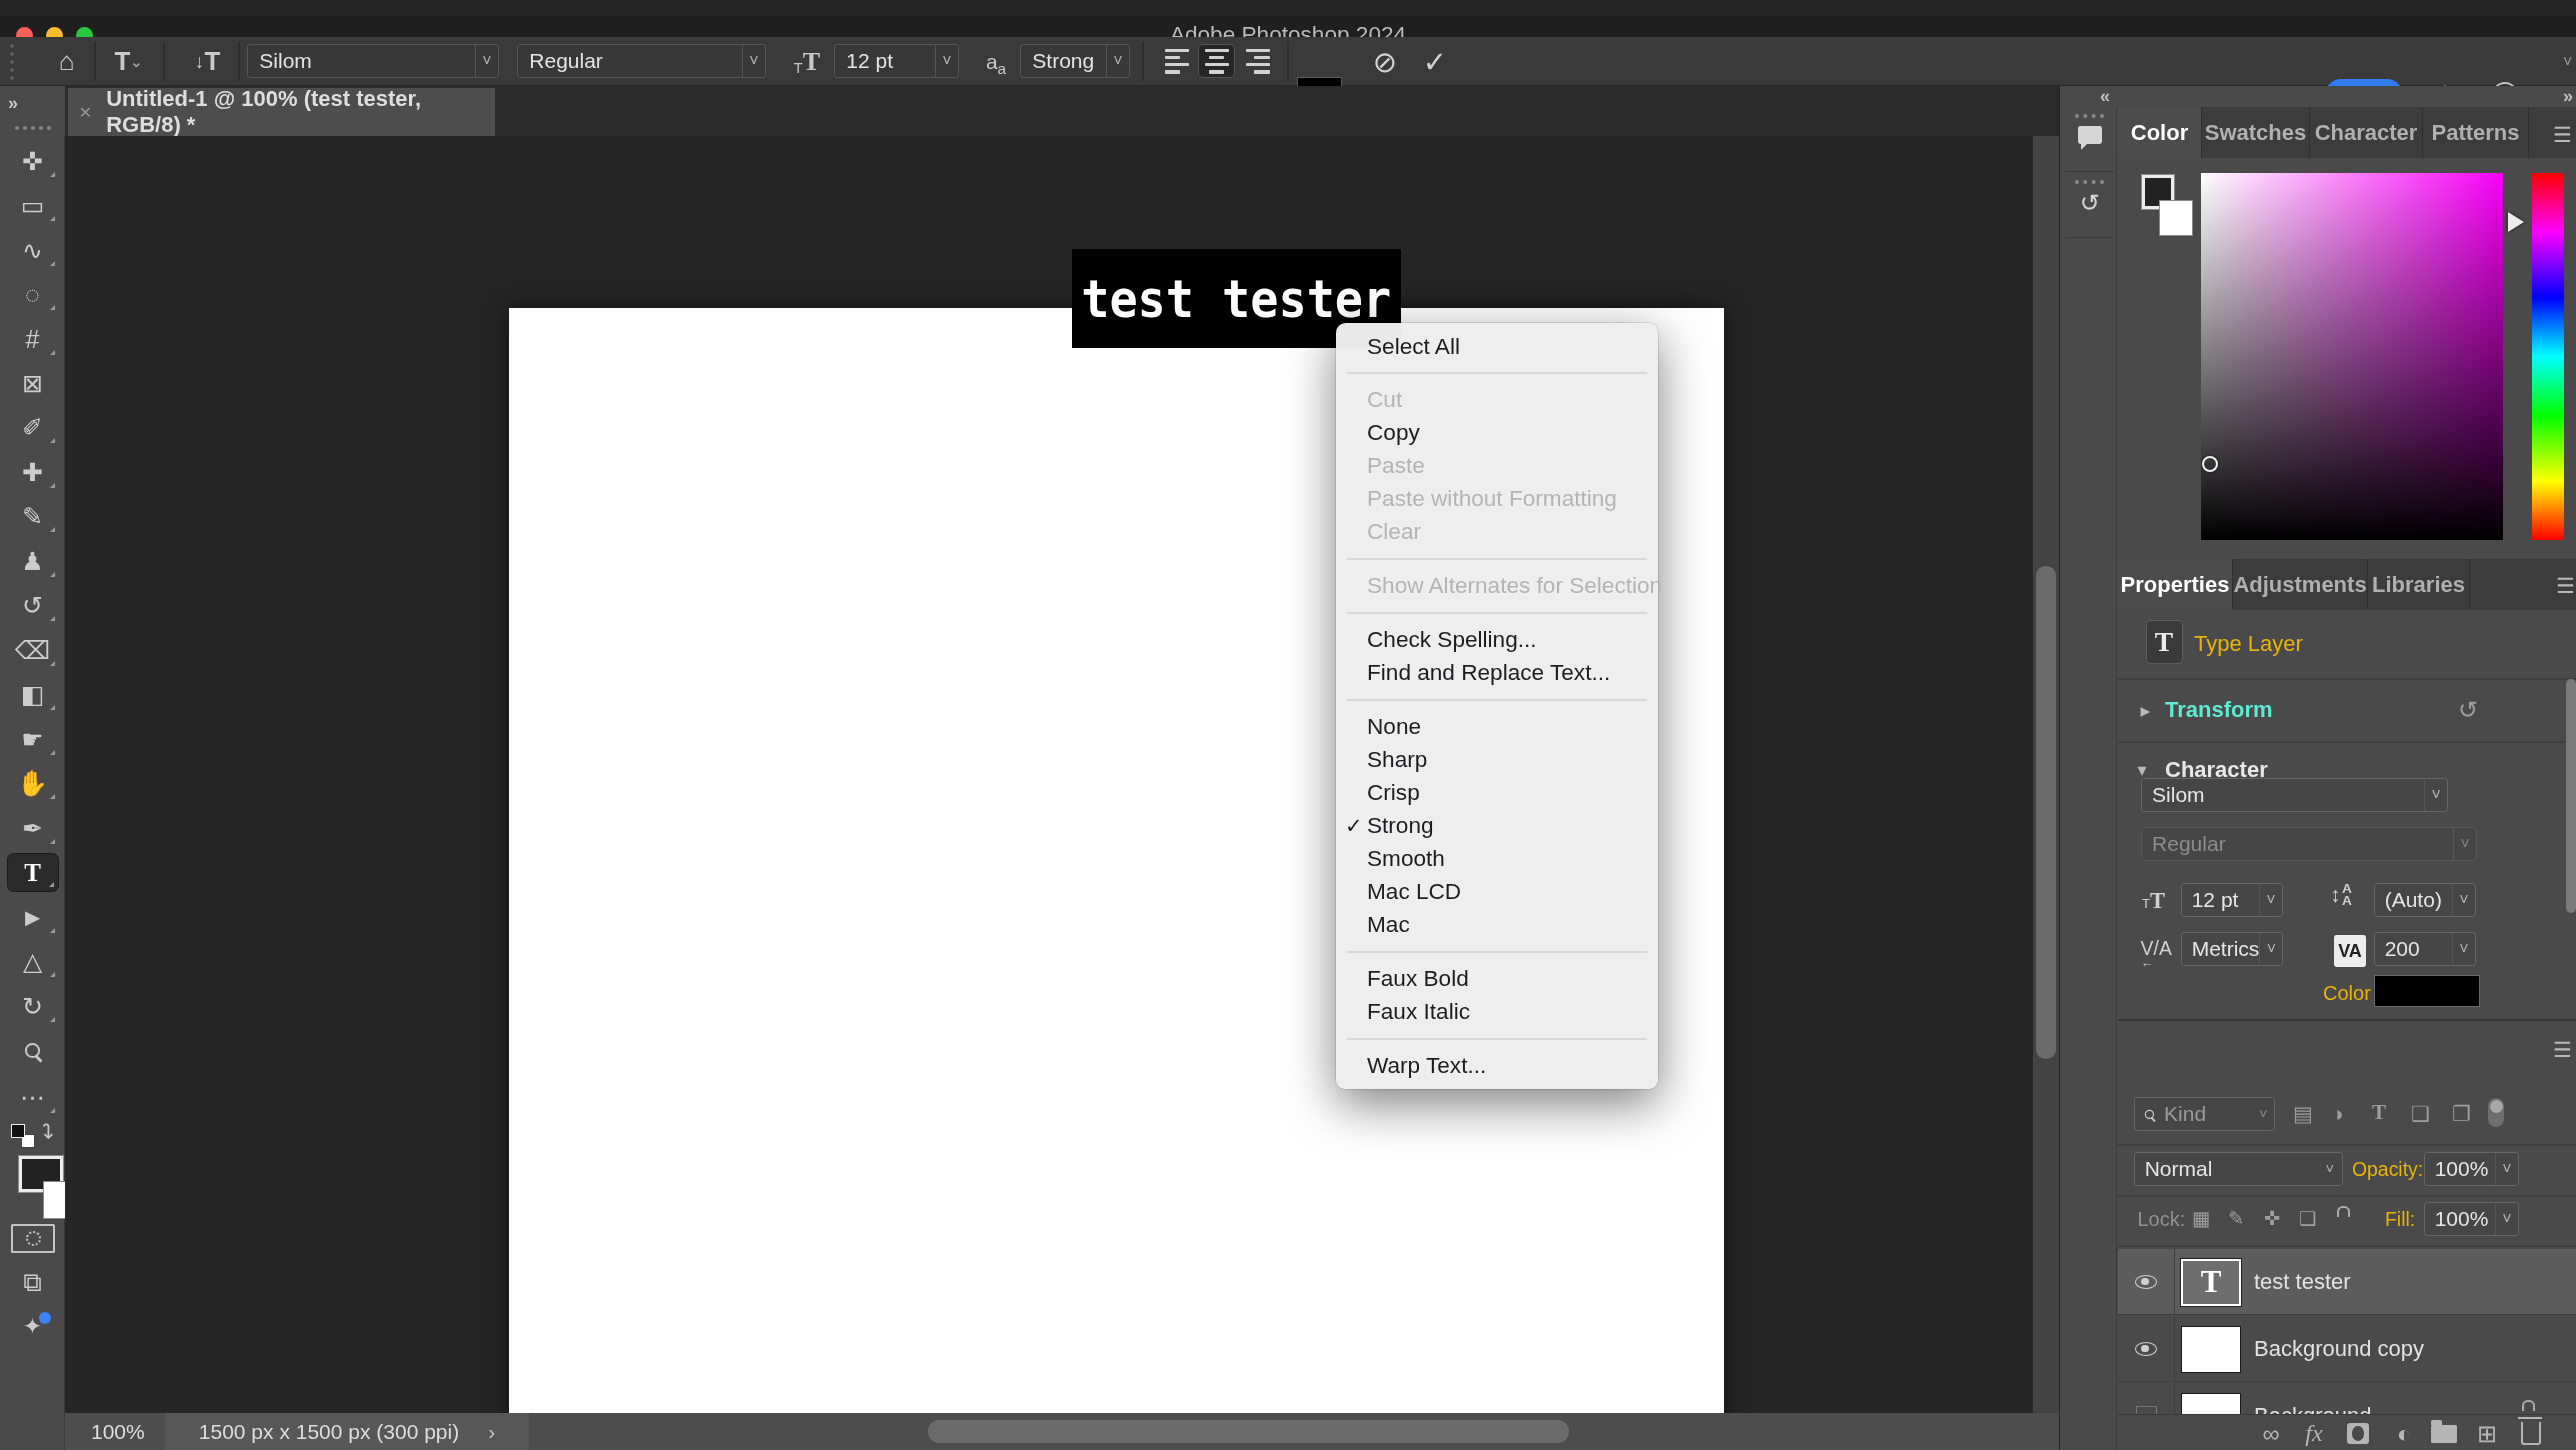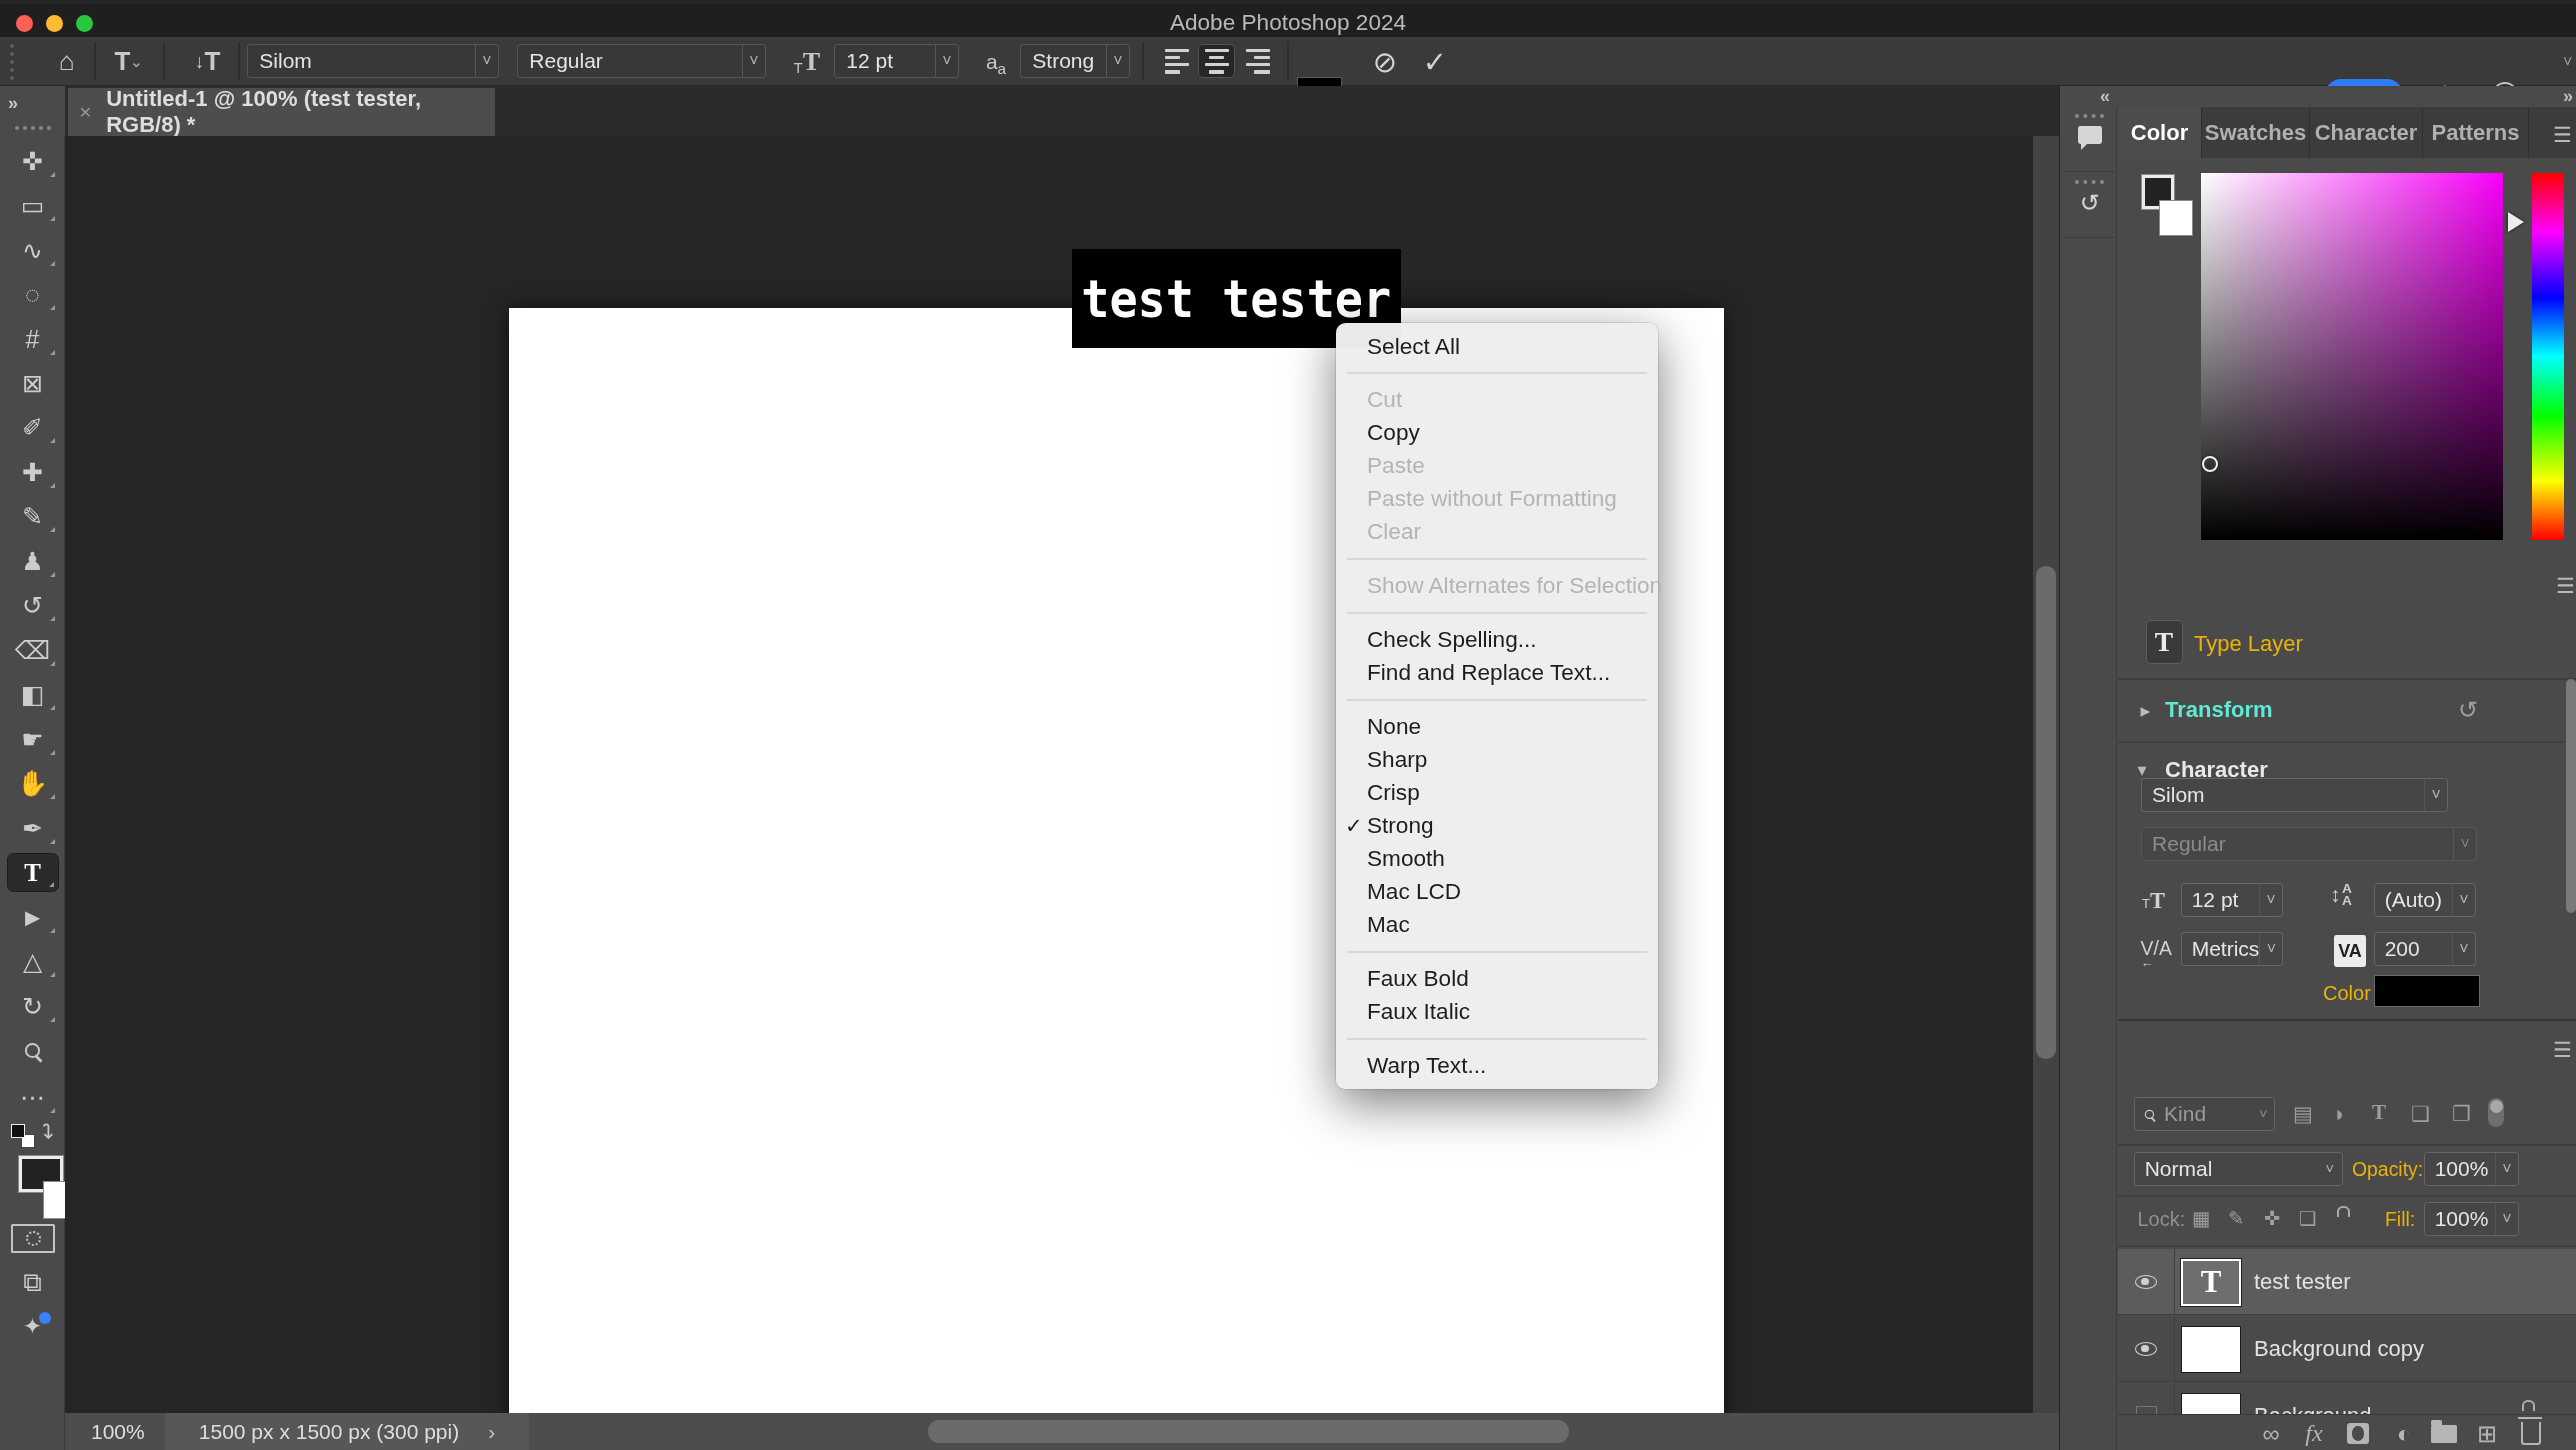--- a/index.html
+++ b/index.html
@@ -2,21 +2,21 @@
 <html style="font-size:13px"><head>
 <meta charset="utf-8">
 <style>
   * { box-sizing: border-box; }
   html,body { margin:0; padding:0; width:2576px; height:1451px; background:#111;
               font-family:"Liberation Sans", sans-serif; overflow:hidden; }
   .app { position:relative; width:2576px; height:1451px; background:#262626; }
   .abs { position:absolute; }
 
   
-  .titlebar { position:absolute; left:0; top:4px; width:2576px; height:37px; background:#1f1f1f;
+  .titlebar { position:absolute; left:0; top:16px; width:2576px; height:37px; background:#1f1f1f;
               border-bottom:0.8px solid #141414; }
   .tl { position:absolute; top:10.5px; width:17px; height:17px; border-radius:50%; }
   .title { position:absolute; top:0; left:0; width:100%; height:37px; line-height:37px;
            text-align:center; color:#b9b9b9; font-size:22.6px; }
 
   
   .optionsbar { position:absolute; left:0; top:37px; width:2576px; height:49px; background:#3a3a3a;
                 border-bottom:0.8px solid #272727; }
   .ob-grip { position:absolute; left:9.7px; top:6.5px; height:36px; width:0; border-left:4px dotted #5f5f5f; }
   .ob-sep { position:absolute; top:4.9px; width:1.6px; height:39px; background:#2e2e2e; }
@@ -426,20 +426,25 @@
       </div>
       <span class="burger" style="left:435px;top:16px">☰</span>
 
       <div class="fgswatch" style="left:24px;top:68px;width:32px;height:34px"></div>
       <div class="bgswatch" style="left:42px;top:94px;width:32px;height:34px;z-index:0"></div>
       <div class="satsq" style="left:83px;top:66px;width:302px;height:367px"></div>
       <div class="ringmark" style="left:84px;top:349px"></div>
       <div class="huemark" style="left:390px;top:105px"></div>
       <div class="huebar" style="left:414px;top:66px;width:32px;height:367px"></div>
 
+      <div class="ptabs" style="top:452px">
+        <div class="ptab active" style="width:115px">Properties</div>
+        <div class="ptab" style="width:135px">Adjustments</div>
+        <div class="ptab" style="width:102px">Libraries</div>
+      </div>
       <span class="burger" style="left:438px;top:467px">☰</span>
 
       <div class="abs" style="left:27.5px;top:513px;width:37px;height:44px;background:#3a3a3a;border:1.6px solid #5e5e5e;border-radius:4.9px;display:flex;align-items:center;justify-content:center;color:#ececec;font-family:'Liberation Serif',serif;font-size:27.5px;font-weight:bold">T</div>
       <span class="plabel" style="left:76px;top:524px;font-size:22px">Type Layer</span>
       <div class="hline" style="top:571px"></div>
 
       <div>
         <span class="picon" style="left:22.6px;top:592px;font-size:19.4px;color:#bbb">▸</span>
         <span class="plabel" style="left:47px;top:590px;font-weight:bold;color:#5eead4;font-size:22px">Transform</span>
         <span class="picon" style="left:340px;top:589px;color:#9e9e9e;font-size:24px">↺</span>

